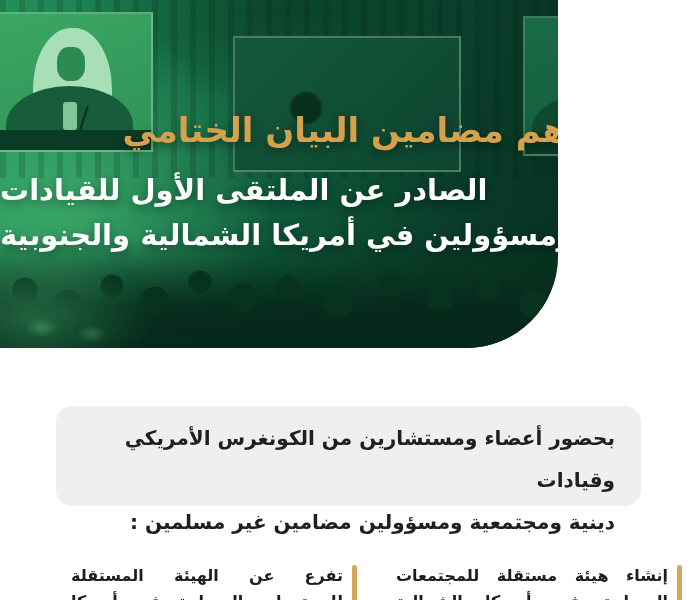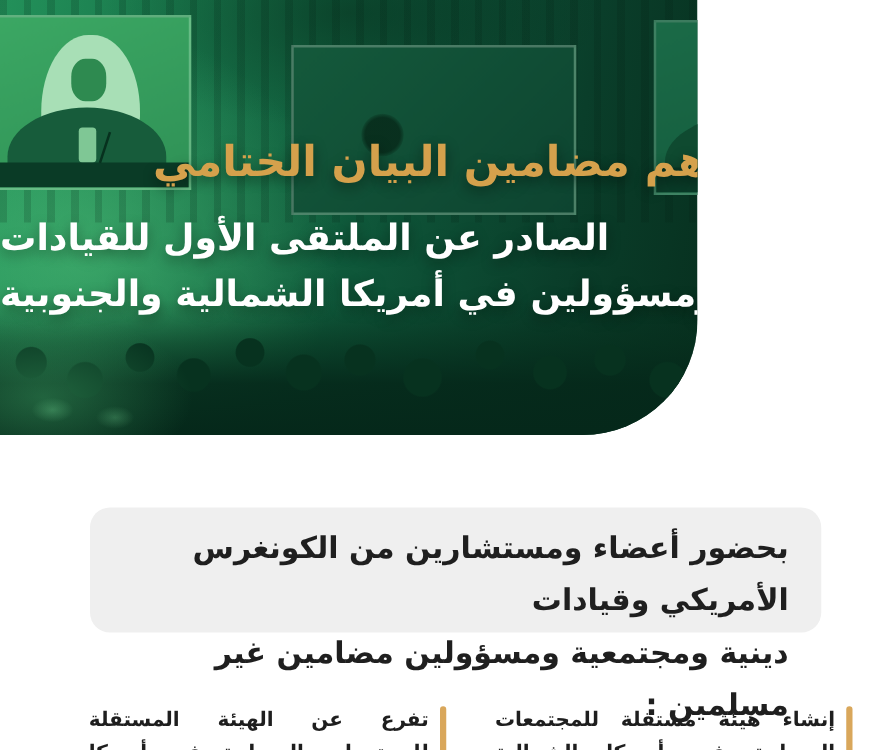--- a/index.html
+++ b/index.html
@@ -109,23 +109,22 @@
   .subtitle{
     position:absolute;left:0;top:168px;width:700px;
     text-align:left;font-size:29px;font-weight:bold;color:#FFFFFF;
     line-height:45px;text-shadow:0 3px 10px rgba(0,12,6,.40);
   }
   
   .intro-box{
     position:absolute;left:56px;top:406px;width:585px;height:100px;
     background:#EFEFEF;border-radius:16px;box-sizing:border-box;
     padding:11px 26px 0 20px;
-    font-size:24px;font-weight:bold;color:#1F1F1F;line-height:42px;
+    font-size:20px;font-weight:bold;color:#1F1F1F;line-height:42px;
     text-align:right;
-    margin-left:16px;
   }
   
   .point{position:absolute;top:563px;width:286px;height:37px;}
   .point--right{left:396px;}
   .point--left{left:71px;}
   .point .bar{
     position:absolute;right:0;top:2px;width:5px;height:40px;
     background:#D9A75B;border-radius:3px;
   }
   .point .ptext{

